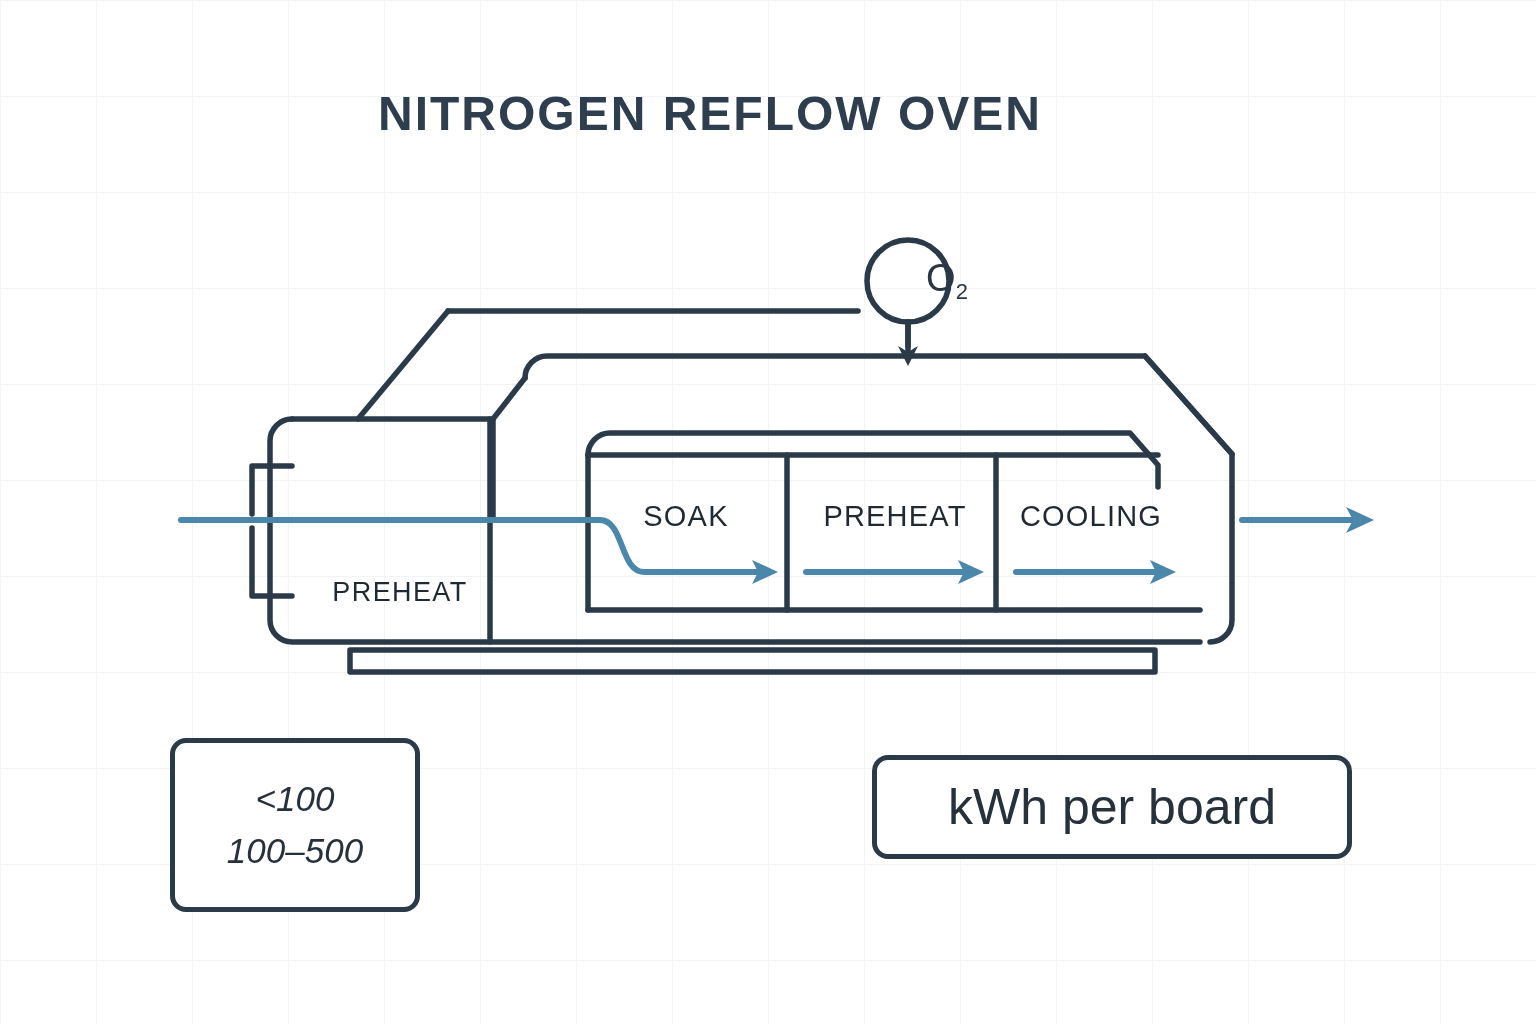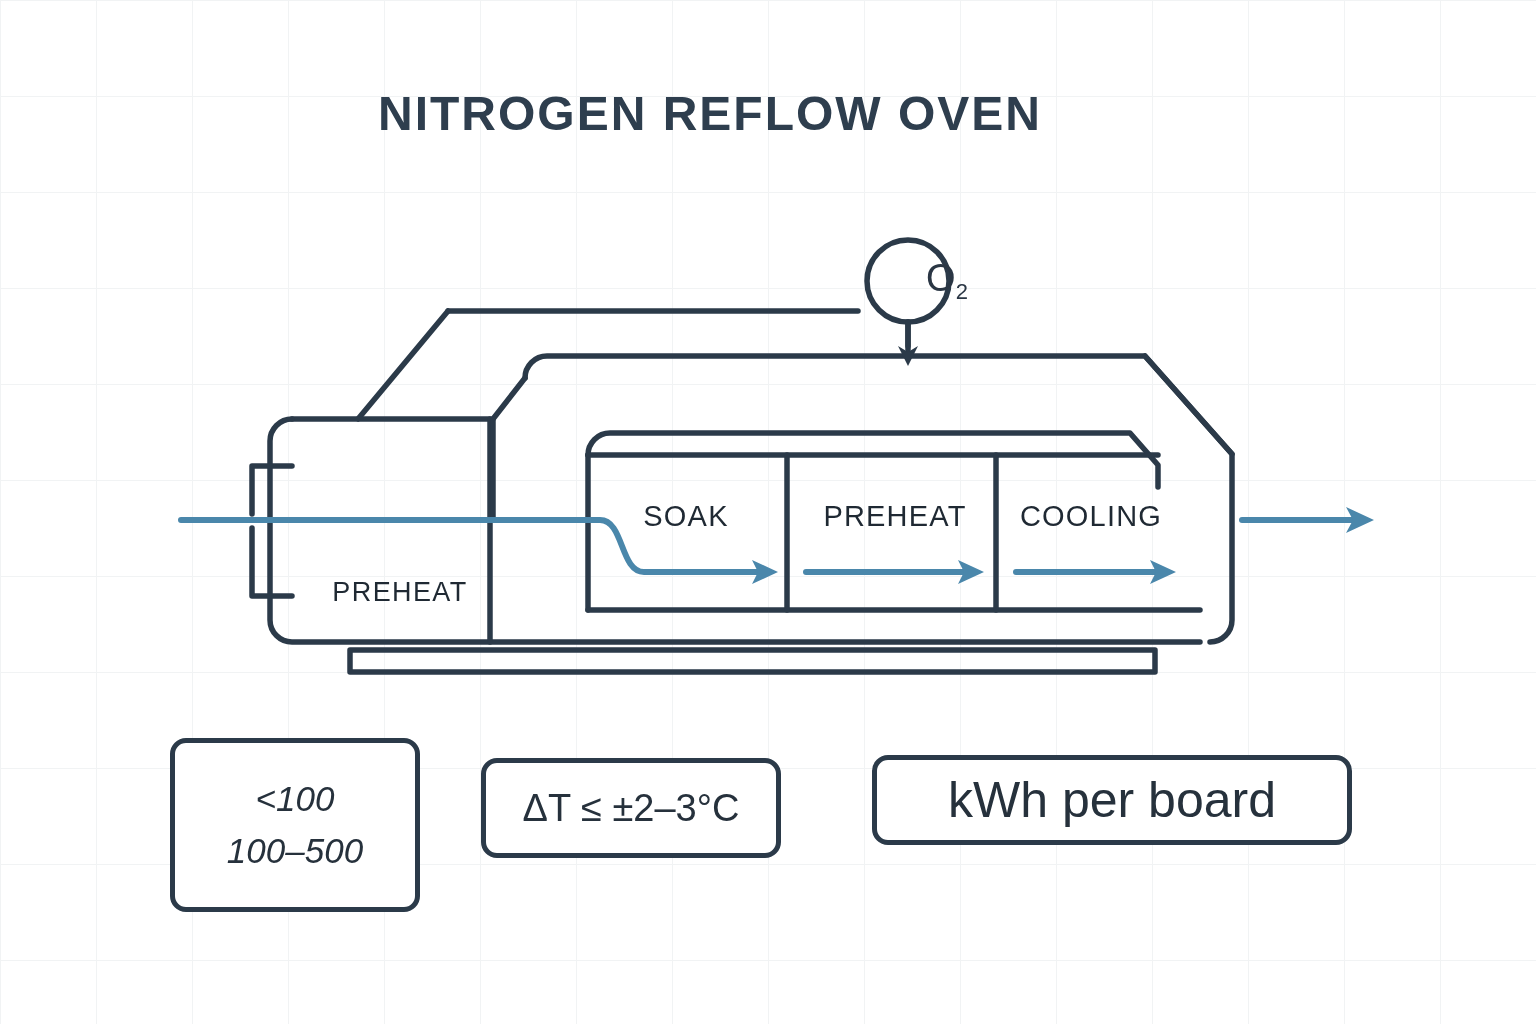--- a/index.html
+++ b/index.html
@@ -97,21 +97,21 @@
     left: 481px;
     top: 758px;
     width: 300px;
     height: 100px;
     font-size: 38px;
   }
   #spec-energy {
     left: 872px;
     top: 755px;
     width: 480px;
-    height: 90px;
+    height: 104px;
     font-size: 50px;
   }
 </style>
 </head>
 <body>
 
 <div id="page">
 
   <div id="grid"></div>
 
@@ -174,21 +174,18 @@
 
   <div class="lbl zone-lbl" style="left:895px; top:516px;">PREHEAT</div>
 
   <div class="lbl zone-lbl" style="left:1091px; top:516px;">COOLING</div>
 
   <div class="spec-box" id="spec-range">
     <div>&lt;100</div>
     <div>100–500</div>
   </div>
 
-  <div class="spec-box" id="spec-delta">
-    <div>ΔT ≤ ±2–3°C</div>
-  </div>
 
   <div class="spec-box" id="spec-energy">
     <div>kWh per board</div>
   </div>
 
 </div>
 
 </body></html>

